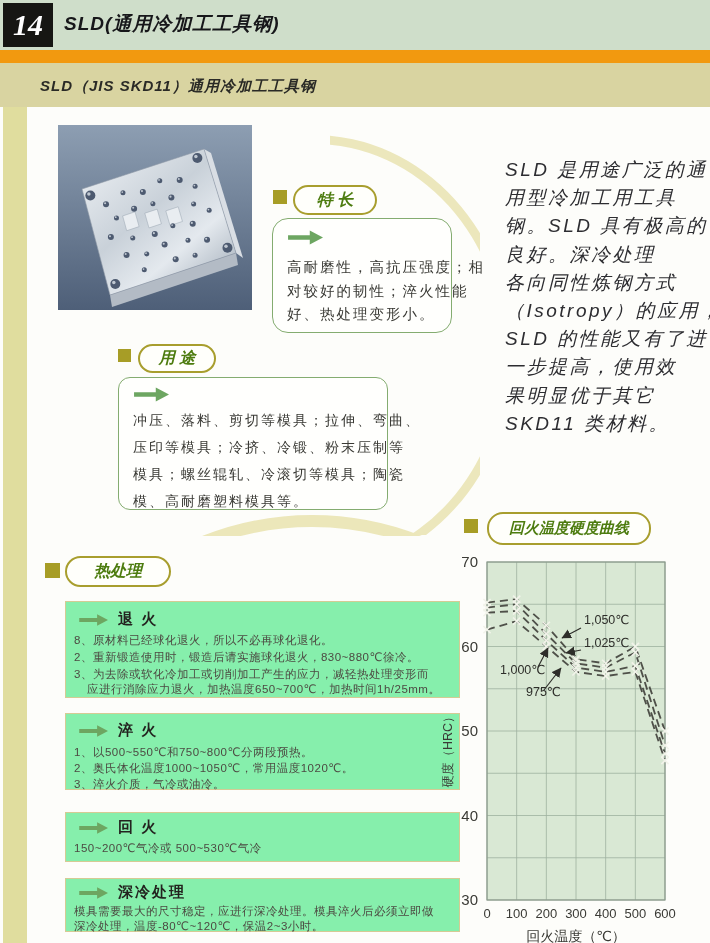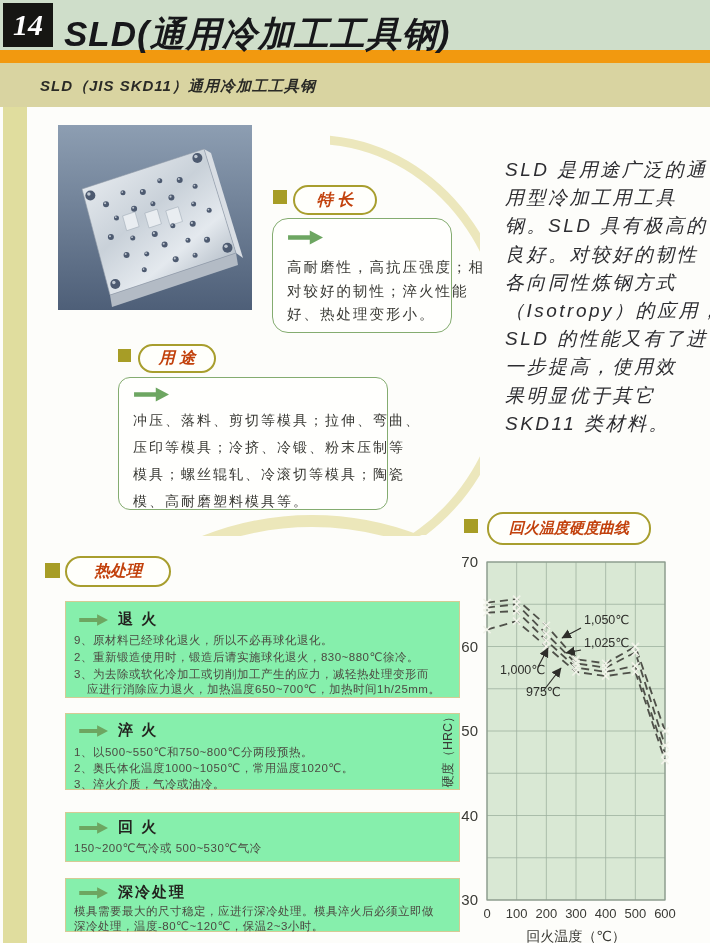--- a/index.html
+++ b/index.html
@@ -14,42 +14,42 @@
   .band-orange{position:absolute;left:0;top:50px;width:710px;height:13px;background:#f2990f;}
   .band-tan{position:absolute;left:0;top:63px;width:710px;height:44px;background:#d9d4a1;}
   .num-box{
     position:absolute;left:3px;top:3px;width:50px;height:44px;background:#161613;
     color:#fff;display:flex;align-items:center;justify-content:center;
     font-family:"Liberation Serif","DejaVu Serif",serif;
     font-style:italic;font-weight:bold;font-size:30px;
   }
   .page-title{
     position:absolute;left:64px;top:11px;
-    font-size:35px;font-weight:bold;font-style:italic;color:#17171a;letter-spacing:1px;white-space:nowrap;
+    font-size:19px;font-weight:bold;font-style:italic;color:#17171a;letter-spacing:1px;white-space:nowrap;
   }
   .subtitle{
     position:absolute;left:40px;top:77px;
     font-size:15px;font-weight:bold;font-style:italic;color:#2a2a26;letter-spacing:1px;white-space:nowrap;
   }
   
   .left-strip{position:absolute;left:3px;top:107px;width:24px;height:836px;background:#e0dd9e;}
   .arc-clip{position:absolute;overflow:hidden;pointer-events:none;}
   .arc{position:absolute;border-radius:50%;}
   #arc-clip-1{left:330px;top:135px;width:150px;height:400px;}
   #arc-clip-1 .arc{left:-215px;top:0px;width:380px;height:420px;border:9px solid #ece7bc;}
   #arc-clip-2{left:80px;top:498px;width:400px;height:38px;}
   #arc-clip-2 .arc{left:-65px;top:17px;width:570px;height:570px;border:12px solid #ece7ba;}
   
   .photo{position:absolute;left:58px;top:125px;width:194px;height:185px;}
   
   .marker{position:absolute;background:#a79d26;}
   .pill{
     position:absolute;display:flex;align-items:center;justify-content:center;
     background:#fffffb;border:2px solid #a89e2e;border-radius:16px;
-    font-weight:bold;font-style:italic;color:#c2410c;white-space:nowrap;text-align:right;
+    font-weight:bold;font-style:italic;color:#4d7c0f;white-space:nowrap;text-align:right;
   }
   
   .gbox{
     position:absolute;background:#fffffd;border:1.5px solid #84ac70;border-radius:12px;
     box-sizing:border-box;padding:10px 0 0 14px;
   }
   .gbox .line{font-size:14.5px;color:#3a3a35;letter-spacing:2px;white-space:nowrap;}
   
   .sidebar{position:absolute;left:505px;top:156px;width:205px;}
   .sidebar .sline{
@@ -201,42 +201,42 @@
       <div class="line" style="font-size:14px;">压印等模具；冷挤、冷锻、粉末压制等</div>
       <div class="line" style="font-size:14px;">模具；螺丝辊轧、冷滚切等模具；陶瓷</div>
       <div class="line" style="font-size:14px;">模、高耐磨塑料模具等。</div>
     </div>
   </div>
 
   <div class="sidebar">
     <div class="sline">SLD 是用途广泛的通</div>
     <div class="sline">用型冷加工用工具</div>
     <div class="sline">钢。SLD 具有极高的</div>
-    <div class="sline">良好。对较好的韧性</div>
+    <div class="sline">良好。深冷处理</div>
     <div class="sline">各向同性炼钢方式</div>
     <div class="sline">（Isotropy）的应用，</div>
     <div class="sline">SLD 的性能又有了进</div>
     <div class="sline">一步提高，使用效</div>
     <div class="sline">果明显优于其它</div>
     <div class="sline">SKD11 类材料。</div>
   </div>
 
   <div class="marker" style="left:45px;top:563px;width:15px;height:15px;"></div>
   <div class="pill" style="left:65px;top:556px;width:102px;height:27px;font-size:16px;">
     <span>热处理</span>
   </div>
 
   <div class="hbox" style="top:601px;height:97px;">
     <div class="hbox-head" style="top:8px;">
       <svg width="30" height="14" viewBox="0 0 38 18">
         <polygon points="0,6.5 23,6.5 23,1.5 37,9 23,16.5 23,11.5 0,11.5" fill="#6da661"></polygon>
       </svg>
       <span class="hbox-title">退 火</span>
     </div>
-    <div class="hline" style="top:30px;">9、原材料已经球化退火，所以不必再球化退化。</div>
+    <div class="hline" style="top:30px;">8、原材料已经球化退火，所以不必再球化退化。</div>
     <div class="hline" style="top:47px;">2、重新锻造使用时，锻造后请实施球化退火，830~880℃徐冷。</div>
     <div class="hline" style="top:64px;">3、为去除或软化冷加工或切削加工产生的应力，减轻热处理变形而</div>
     <div class="hline indent" style="top:79px;">应进行消除应力退火，加热温度650~700℃，加热时间1h/25mm。</div>
   </div>
 
   <div class="hbox" style="top:713px;height:77px;">
     <div class="hbox-head" style="top:7px;">
       <svg width="30" height="14" viewBox="0 0 38 18">
         <polygon points="0,6.5 23,6.5 23,1.5 37,9 23,16.5 23,11.5 0,11.5" fill="#6da661"></polygon>
       </svg>

